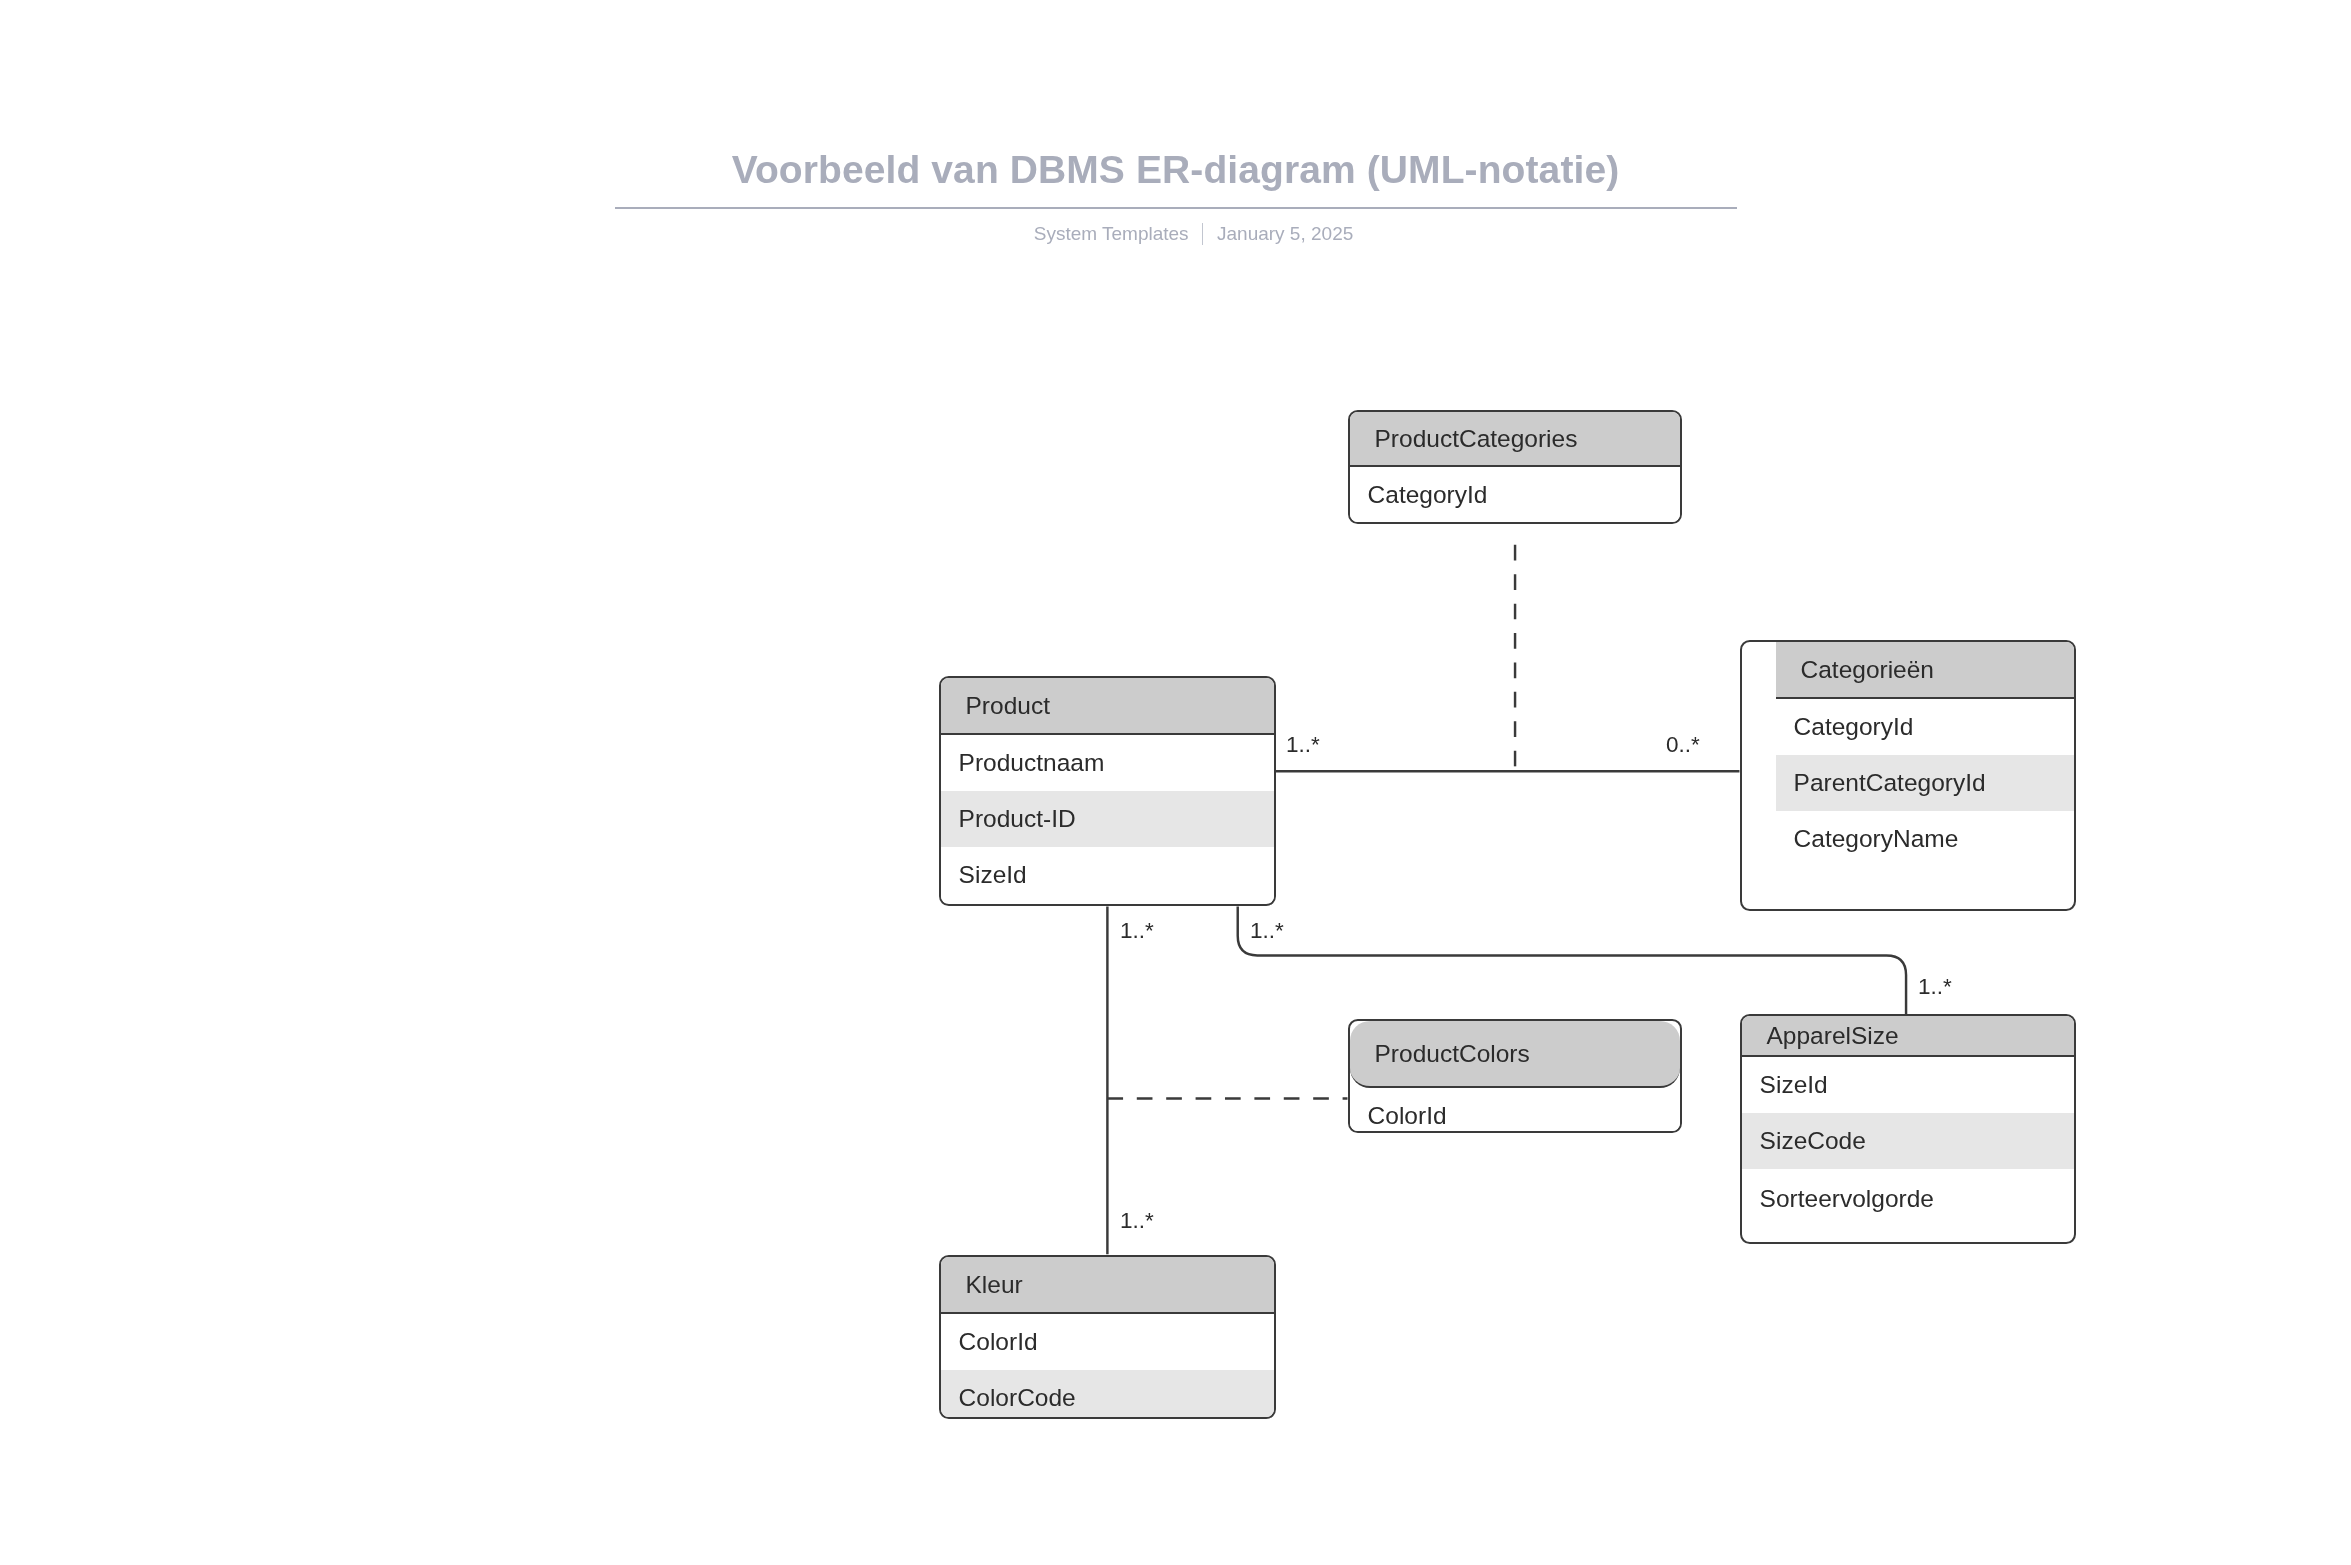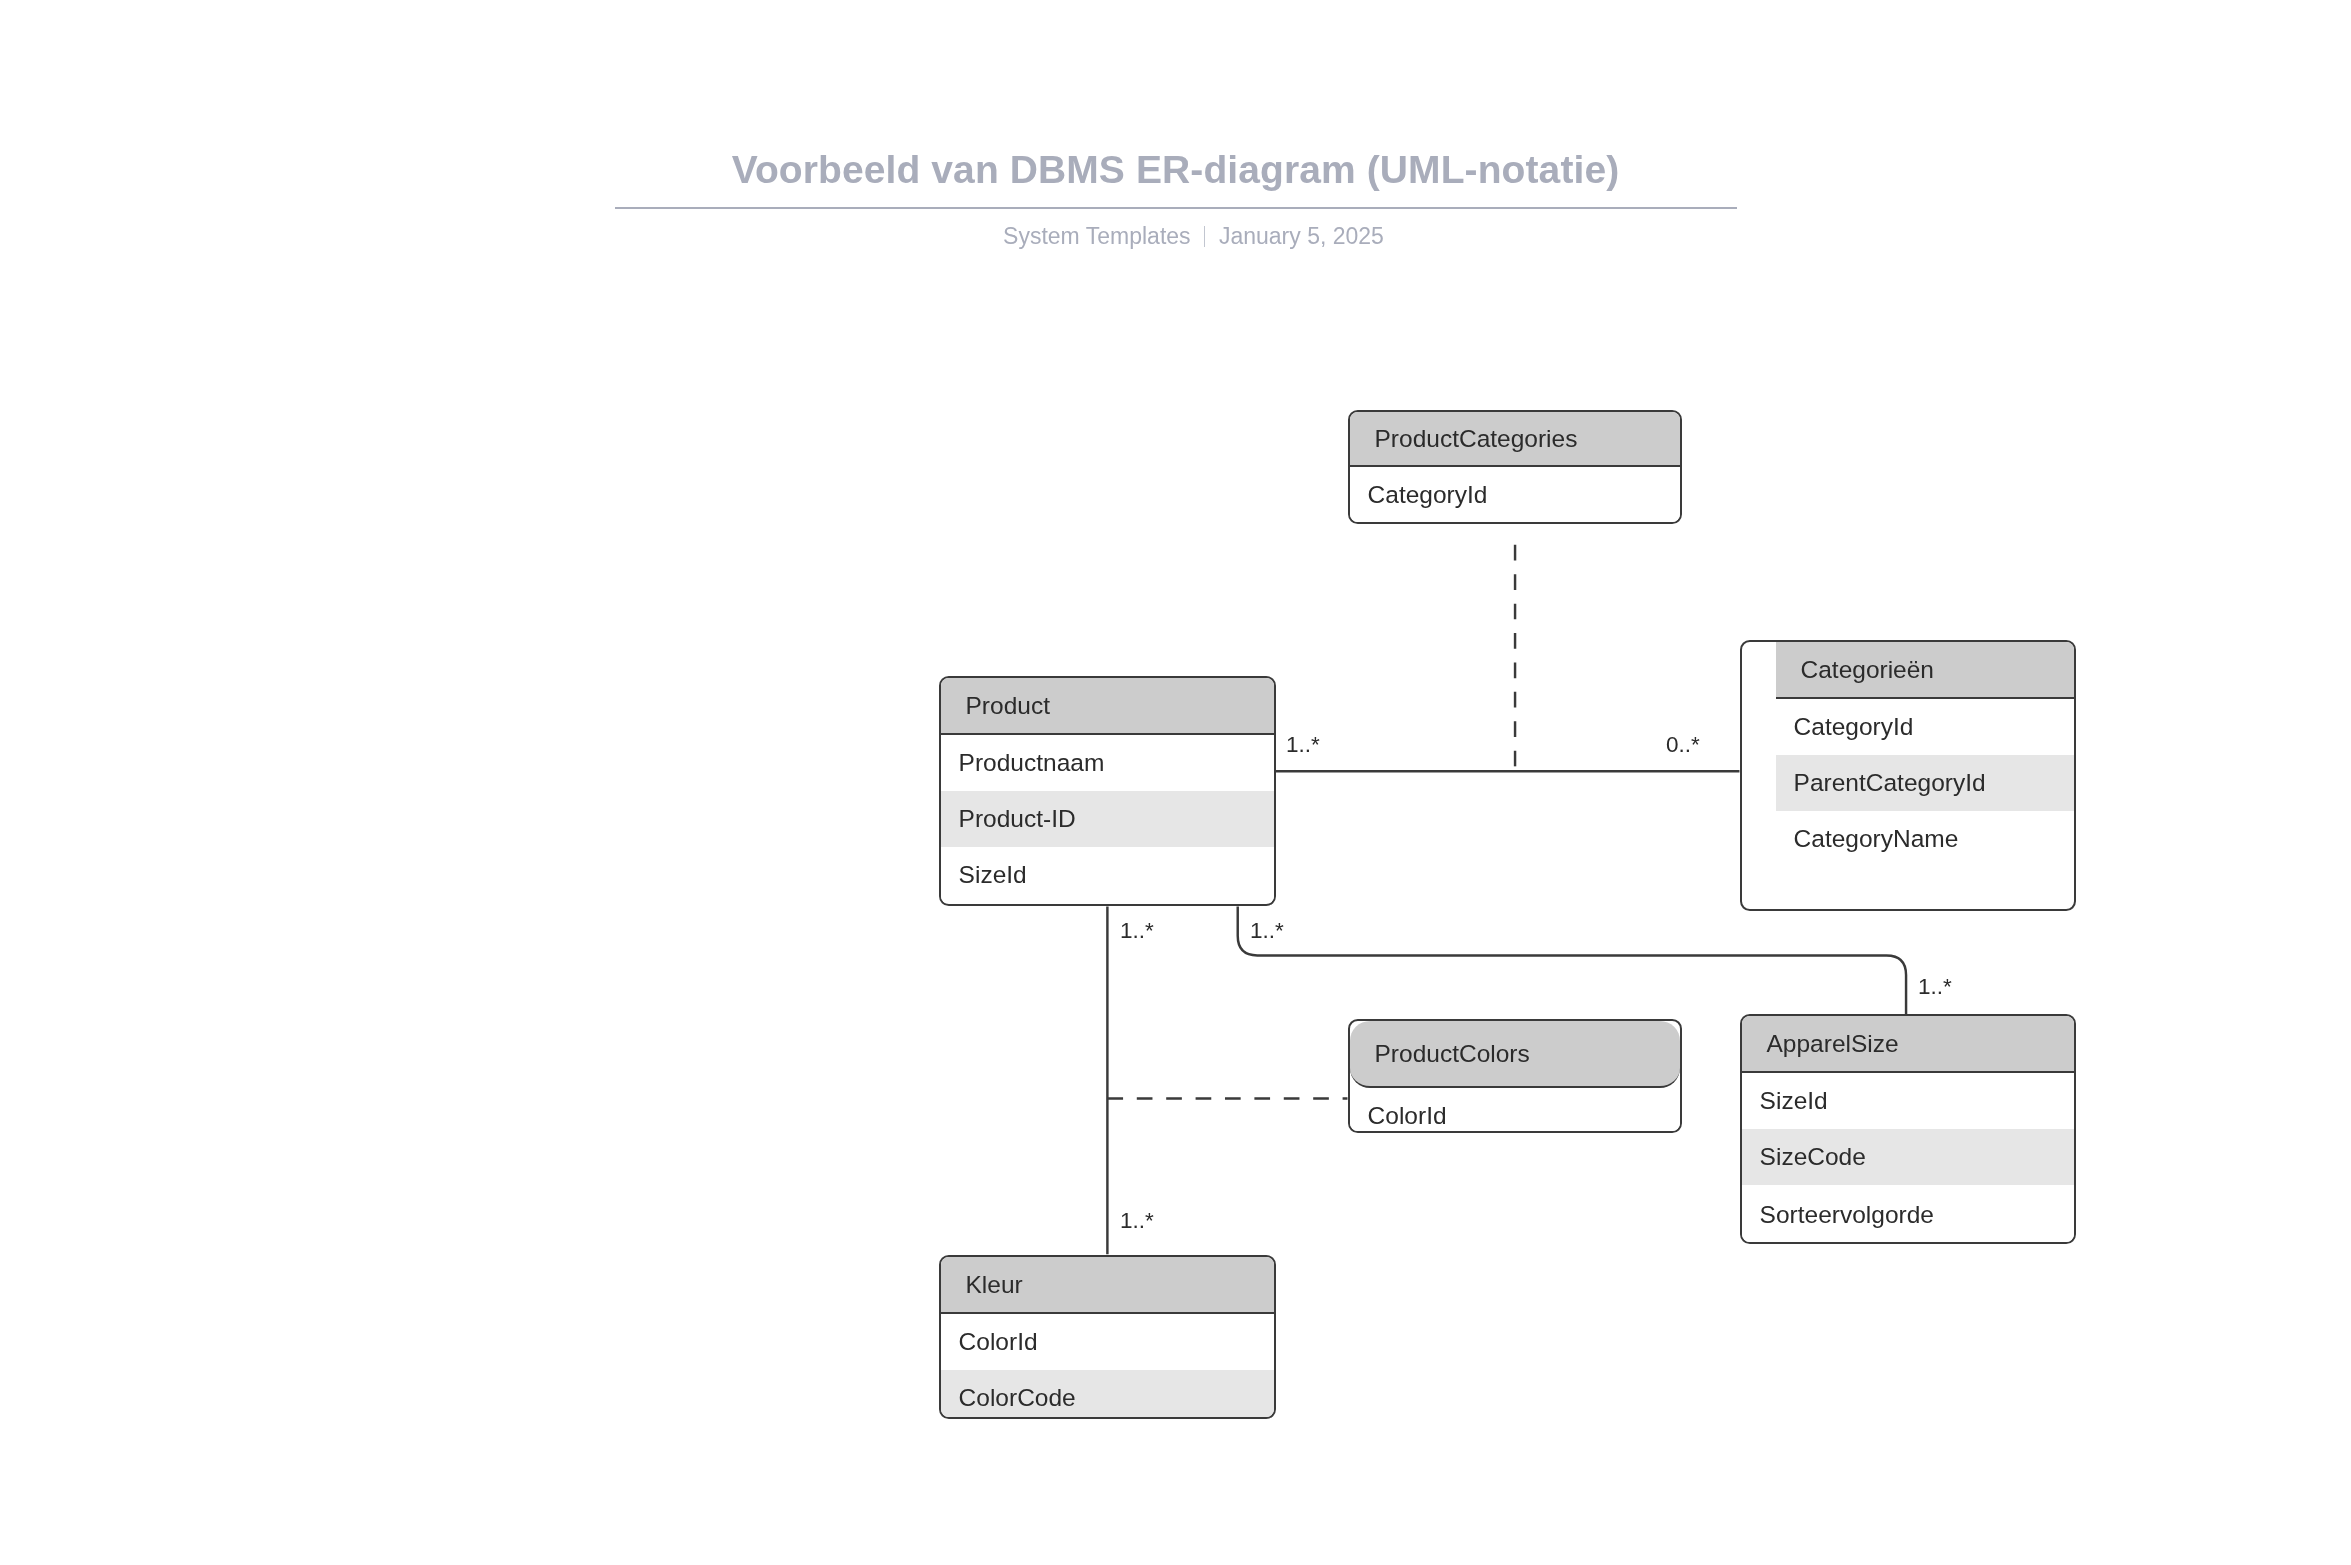--- a/index.html
+++ b/index.html
@@ -33,21 +33,21 @@
     padding: 0 0 13.7px 0;
   }
   #title-rule {
     width: 1122px;
     height: 2px;
     background: #a9adbb;
     margin: 0 auto;
   }
   #doc-subtitle {
     margin-top: 13.7px;
-    font-size: 23px;
+    font-size: 19px;
     color: #a9adbb;
     display: flex;
     justify-content: center;
     align-items: center;
     gap: 13.7px;
     padding-left: 36px;
   }
   #subtitle-sep {
     display: inline-block;
     width: 1px;
@@ -170,21 +170,21 @@
     <div class="attr-row alt" style="height:56px;">ParentCategoryId</div>
     <div class="attr-row" style="height:56px;">CategoryName</div>
   </div>
 
   <div class="entity" style="left:1348px; top:1019px; width:334px; height:114px;">
     <div class="entity-header" style="height:67px;border-radius:20px;">ProductColors</div>
     <div class="attr-row" style="height:55px;">ColorId</div>
   </div>
 
   <div class="entity" style="left:1740px; top:1014px; width:336px; height:230px;">
-    <div class="entity-header" style="height:57px;">ApparelSize</div>
+    <div class="entity-header" style="height:41px;">ApparelSize</div>
     <div class="attr-row" style="height:56px;">SizeId</div>
     <div class="attr-row alt" style="height:56px;">SizeCode</div>
     <div class="attr-row" style="height:60px;">Sorteervolgorde</div>
   </div>
 
   <div class="entity" style="left:939px; top:1255px; width:337px; height:164px;">
     <div class="entity-header" style="height:57px;">Kleur</div>
     <div class="attr-row" style="height:56px;">ColorId</div>
     <div class="attr-row alt" style="height:56px;">ColorCode</div>
     <div class="attr-row" style="height:56px;">ColorName</div>

